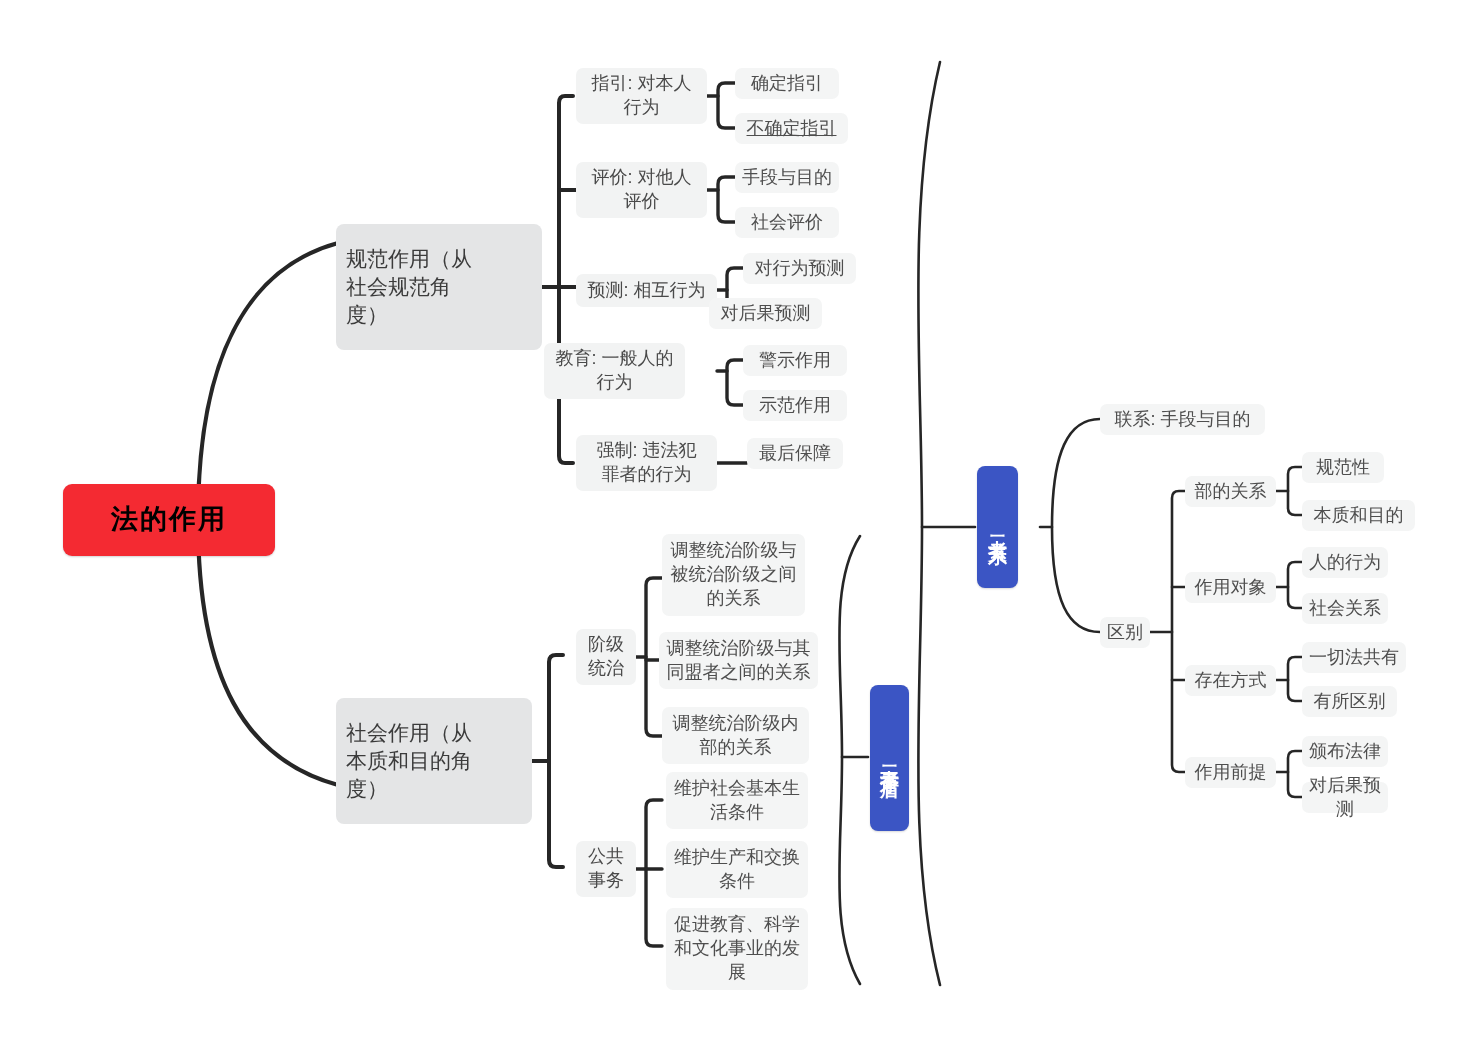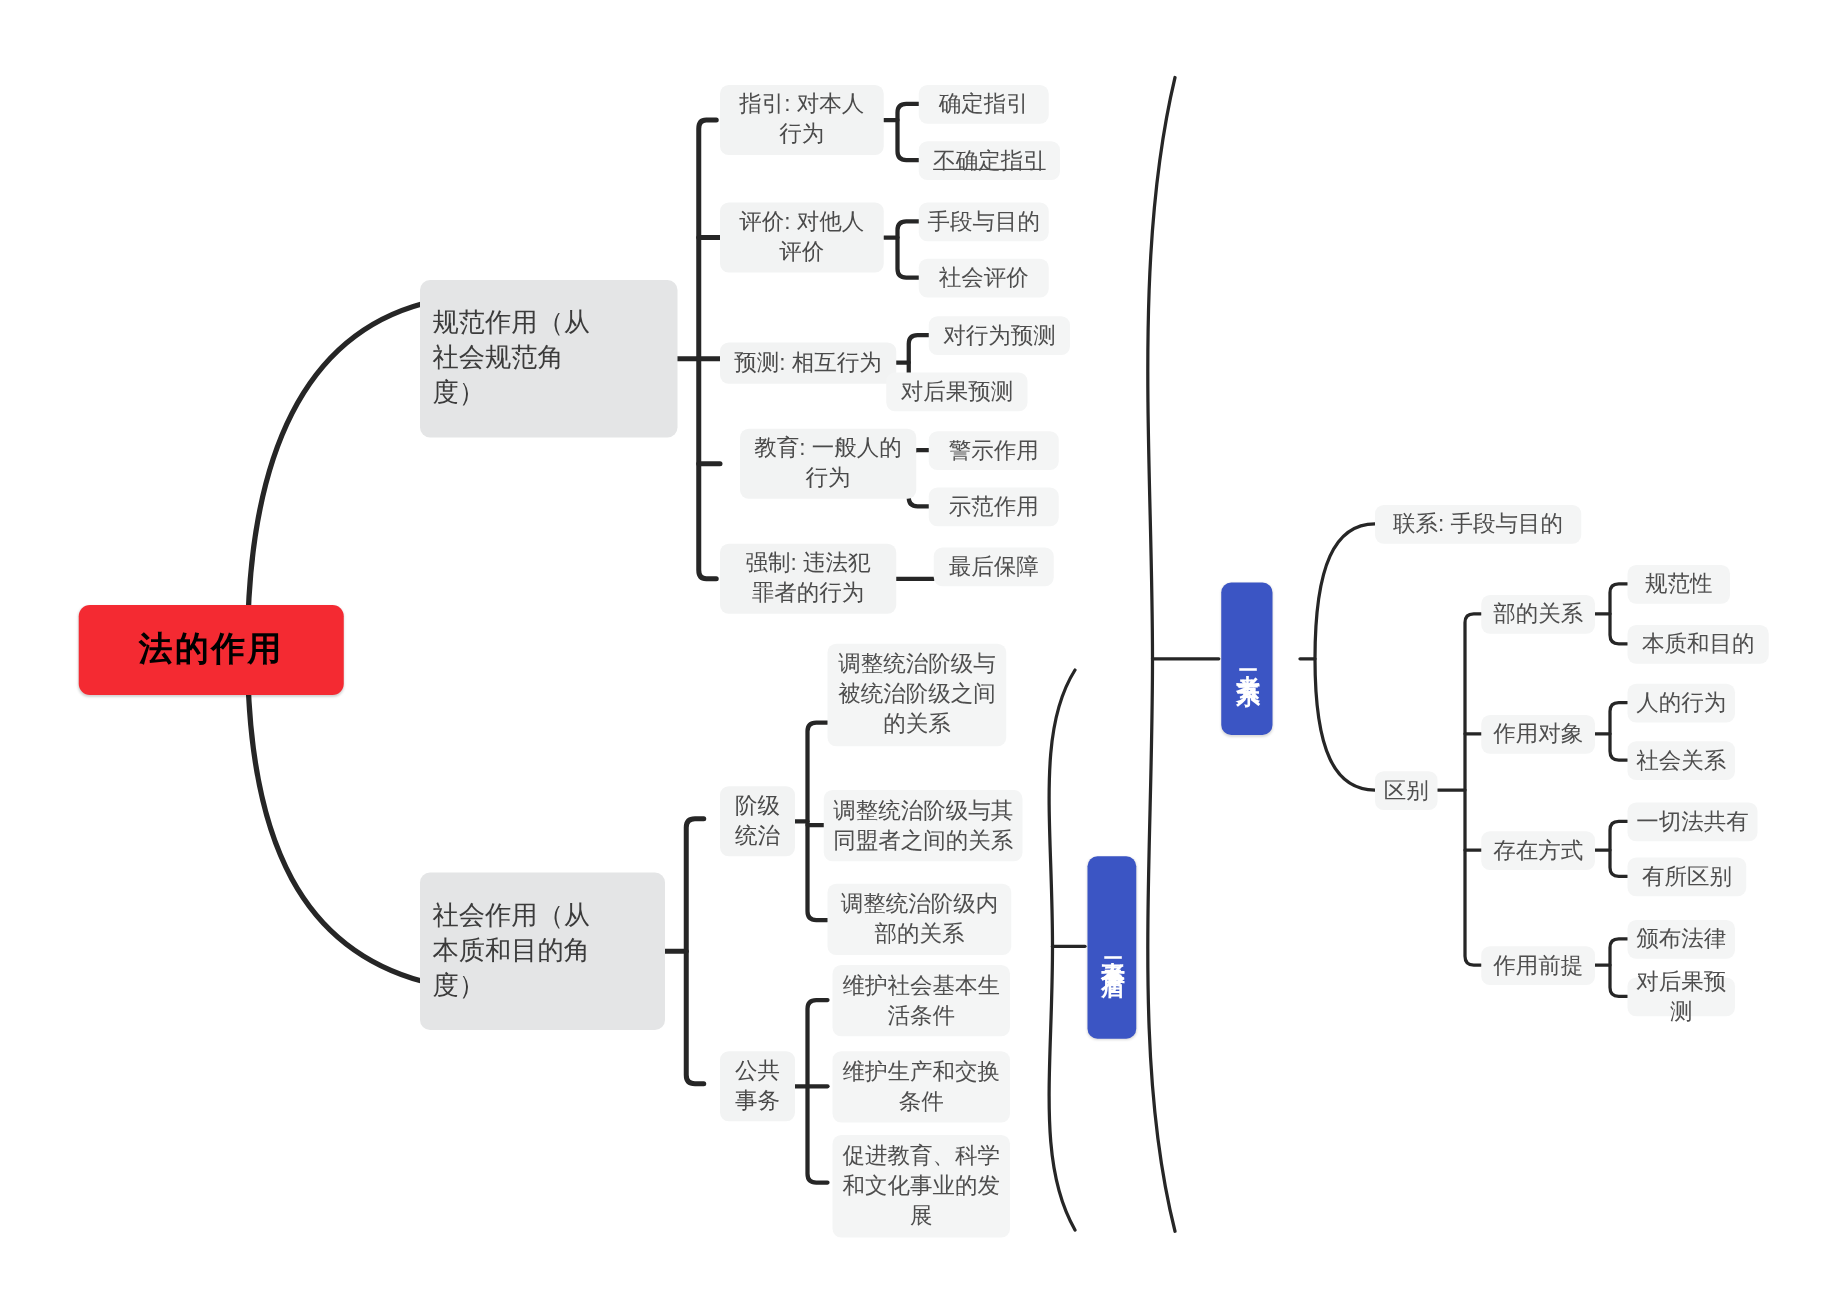--- a/index.html
+++ b/index.html
@@ -167,21 +167,21 @@
     <span>指引: 对本人
 行为</span>
   </div>
   <div class="node n-l2" style="left:576px;top:162px;width:131px;height:56px;">
     <span>评价: 对他人
 评价</span>
   </div>
   <div class="node n-l2" style="left:576px;top:274px;width:141px;height:33px;">
     <span>预测: 相互行为</span>
   </div>
-  <div class="node n-l2" style="left:592px;top:343px;width:141px;height:56px;">
+  <div class="node n-l2" style="left:544px;top:343px;width:141px;height:56px;">
     <span>教育: 一般人的
 行为</span>
   </div>
   <div class="node n-l2" style="left:576px;top:435px;width:141px;height:56px;">
     <span>强制: 违法犯
 罪者的行为</span>
   </div>
 
   <div class="node n-l3" style="left:735px;top:68px;width:104px;height:31px;">
     <span>确定指引</span>
@@ -213,21 +213,21 @@
 
   <div class="node n-l2" style="left:576px;top:629px;width:60px;height:56px;">
     <span>阶级
 统治</span>
   </div>
   <div class="node n-l2" style="left:576px;top:841px;width:60px;height:56px;">
     <span>公共
 事务</span>
   </div>
 
-  <div class="node n-l3" style="left:662px;top:515px;width:143px;height:82px;text-align:center;">
+  <div class="node n-l3" style="left:662px;top:534px;width:143px;height:82px;text-align:center;">
     <span>调整统治阶级与
 被统治阶级之间
 的关系</span>
   </div>
   <div class="node n-l3" style="left:659px;top:632px;width:159px;height:57px;">
     <span>调整统治阶级与其
 同盟者之间的关系</span>
   </div>
   <div class="node n-l3" style="left:662px;top:707px;width:147px;height:57px;">
     <span>调整统治阶级内

